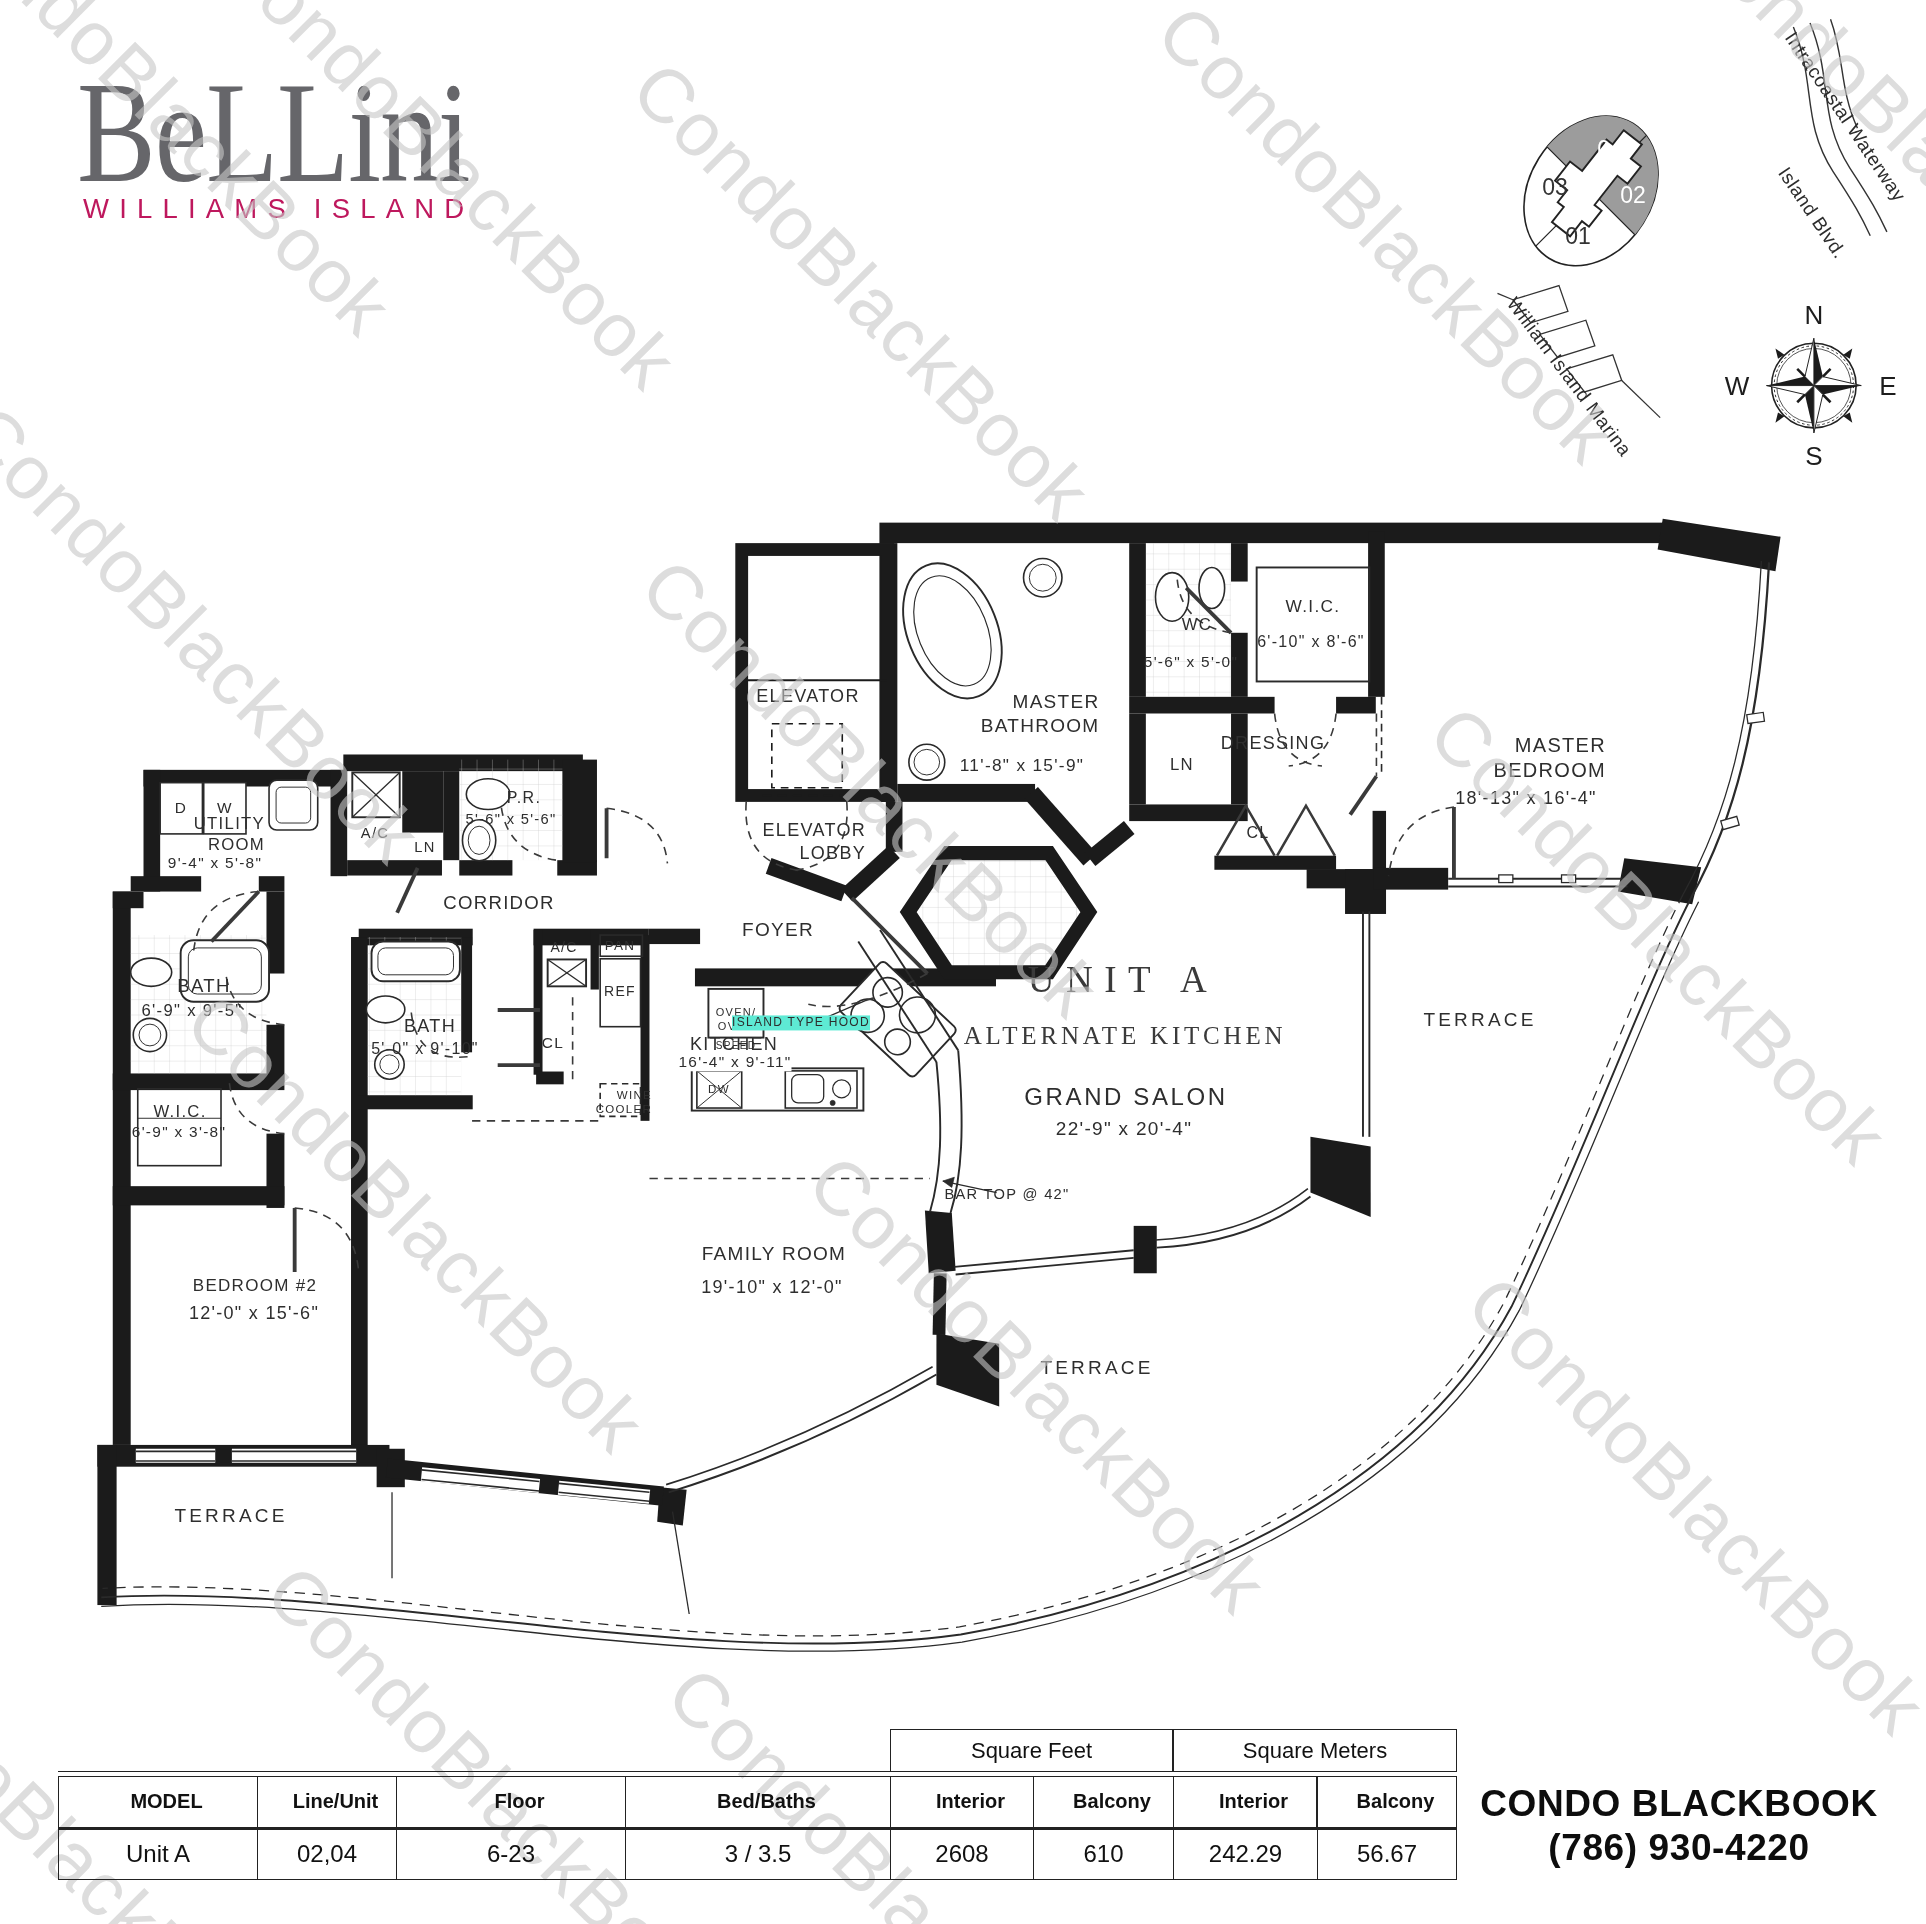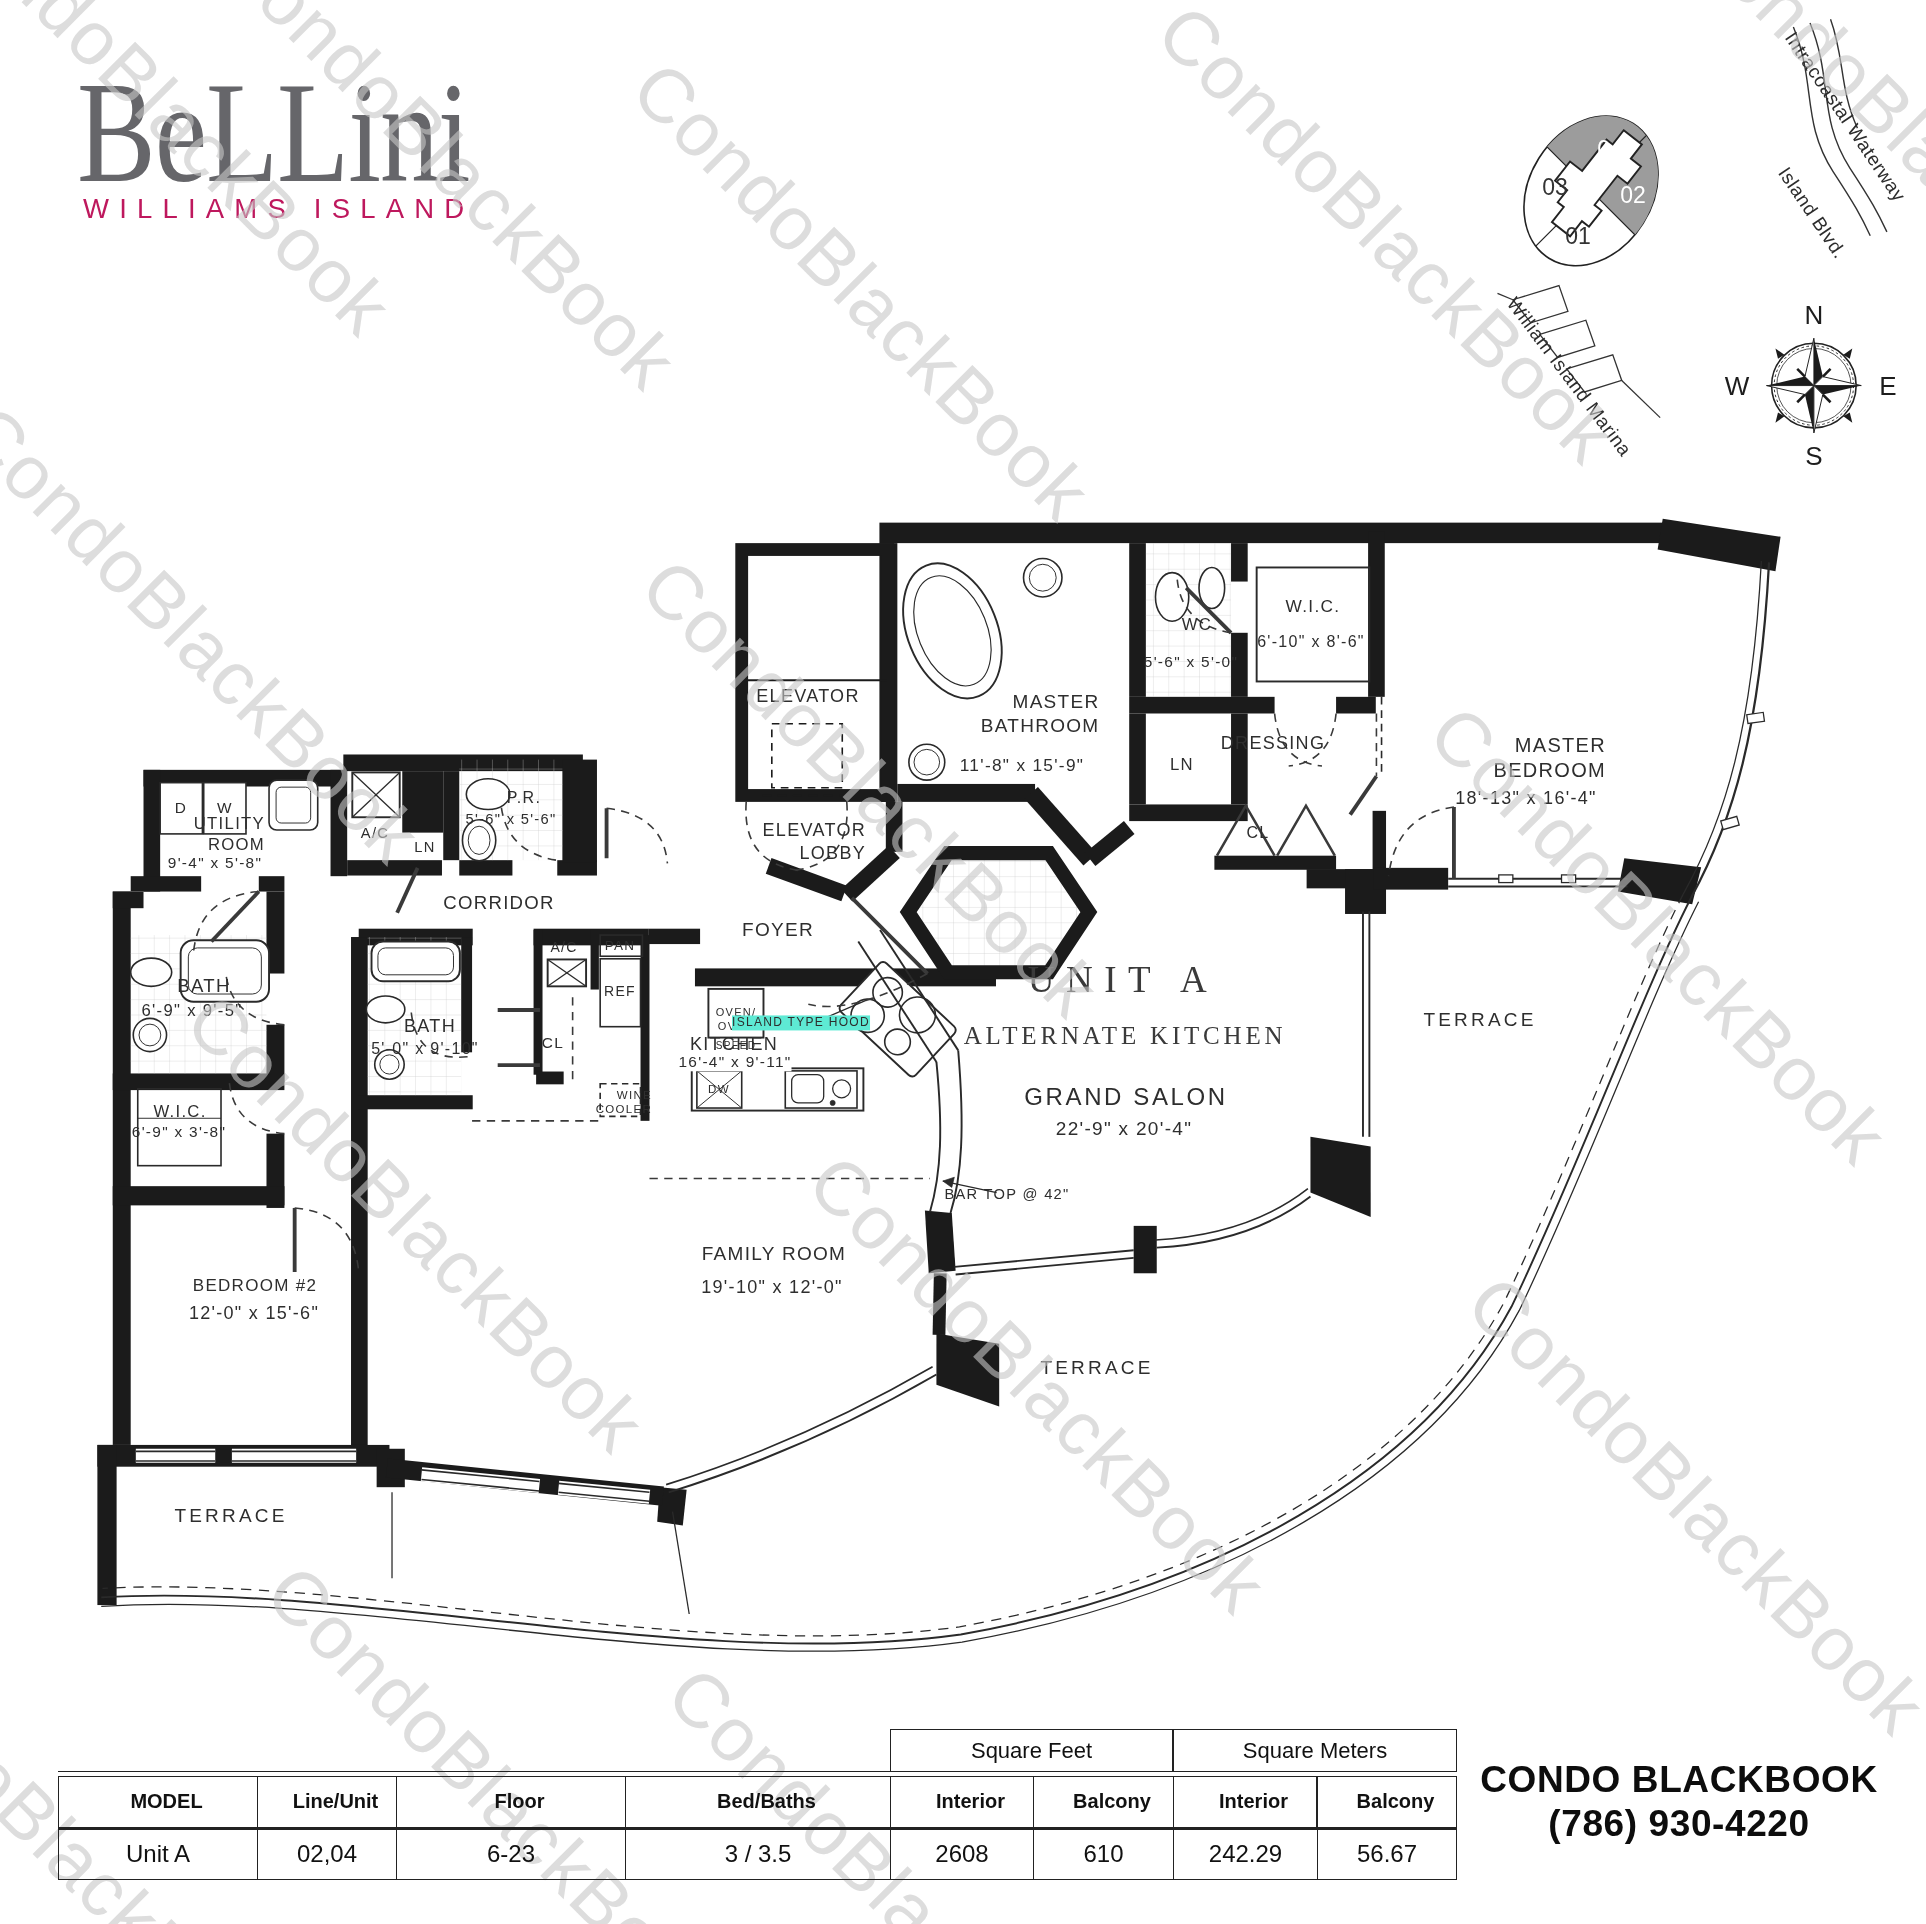--- a/index.html
+++ b/index.html
@@ -33,21 +33,21 @@
   .h-cell{border-left:1.3px solid #222;font-weight:700;font-size:20px;display:flex;
       align-items:center;justify-content:center;height:50px;padding-left:17px;}
   .h-cell:nth-of-type(11){border-right:1.3px solid #222;}
   .thickline{grid-column:1 / -1;height:3.2px;background:#222;}
   .d-cell{border-left:1.3px solid #222;font-size:24px;display:flex;align-items:center;
       justify-content:center;height:49px;}
   .d-last{border-right:1.3px solid #222;}
   .endline{grid-column:1 / -1;height:0;border-top:1.3px solid #222;}
   .footer{position:absolute;left:1455px;top:1758px;width:448px;z-index:6;text-align:center;
       color:#0d0d0d;line-height:1.2;}
-  .footer .l1{font-size:37px;font-weight:800;letter-spacing:0.6px;}
+  .footer .l1{font-size:37px;font-weight:800;letter-spacing:0.6px;margin-top:24px;}
   .footer .l2{font-size:37px;font-weight:800;letter-spacing:0.6px;}
 </style>
 </head>
 <body>
 
 <div class="page">
 
 <svg width="1926" height="1924" viewBox="0 0 3007 3004">
   <defs>
     <pattern id="tile" width="24" height="24" patternUnits="userSpaceOnUse">

